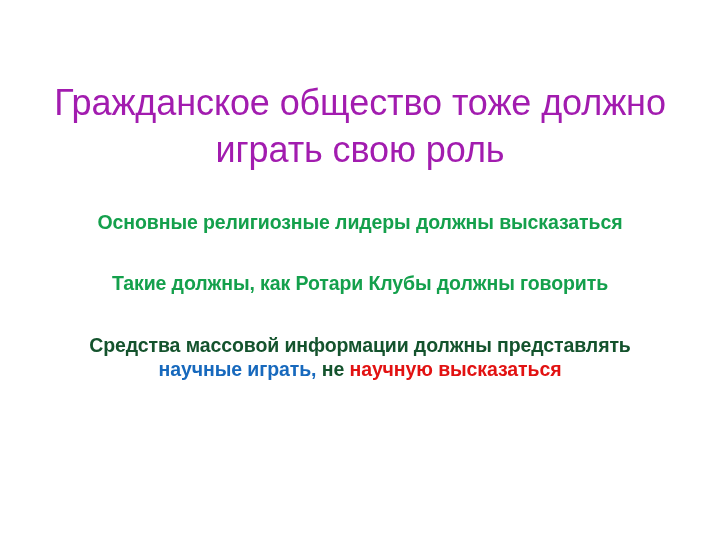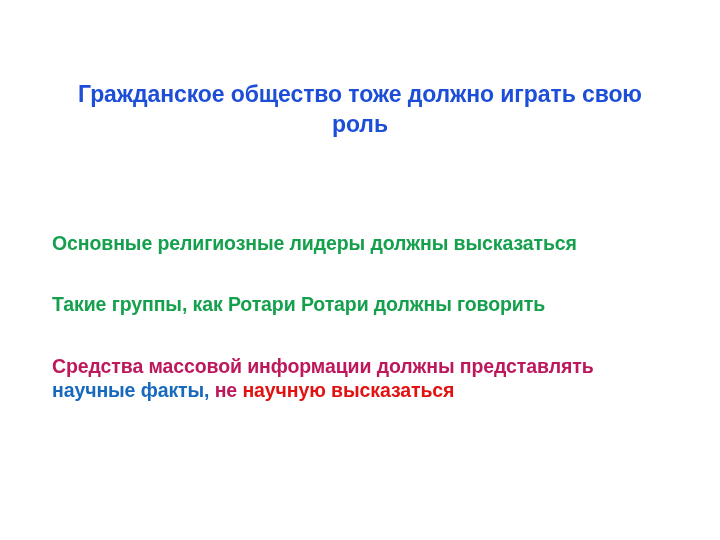--- a/index.html
+++ b/index.html
@@ -26,69 +26,69 @@
   
   .title-block {
     position: absolute;
     left: 50px;
     top: 80px;
     width: 620px;
     text-align: center;
   }
   .title-text {
     display: block;
-    font-size: 23px;
-    font-weight: bold;
+    font-size: 36px;
+    font-weight: normal;
     line-height: 1.30;
     letter-spacing: -0.1px;
-    color: #1d4ed8;
+    color: #a21caf;
     white-space: pre-line;
   }
 
   
   .body-block {
     position: absolute;
     left: 52px;
-    top: 232px;
+    top: 211px;
     width: 616px;
-    text-align: left;
+    text-align: center;
   }
   .body-para {
     font-size: 19.5px;
     font-weight: bold;
     line-height: 1.22;
     letter-spacing: -0.1px;
     margin: 0 0 37px 0;
     color: #14A04C;
   }
   .body-para:last-child {
     margin-bottom: 0;
   }
   .body-para.mixed {
     line-height: 1.26;
   }
-  .run-green  { color: #be185d; }
+  .run-green  { color: #14532d; }
   .run-blue   { color: #1769BD; }
   .run-red    { color: #E21212; }
 </style>
 </head>
 <body>
 
 <div class="slide">
 
   <div class="title-block">
     <span class="title-text">Гражданское общество тоже должно играть свою роль</span>
   </div>
 
   <div class="body-block">
 
     <p class="body-para">Основные религиозные лидеры должны высказаться</p>
 
-    <p class="body-para">Такие группы, как Ротари Ротари должны говорить</p>
+    <p class="body-para">Такие должны, как Ротари Клубы должны говорить</p>
 
 
     <p class="body-para mixed">
-      <span class="run-green">Средства массовой информации должны представлять </span><span class="run-blue">научные факты,</span><span class="run-green"> не </span><span class="run-red">научную высказаться</span>
+      <span class="run-green">Средства массовой информации должны представлять </span><span class="run-blue">научные играть,</span><span class="run-green"> не </span><span class="run-red">научную высказаться</span>
     </p>
 
   </div>
 
 </div>
 
 </body></html>

